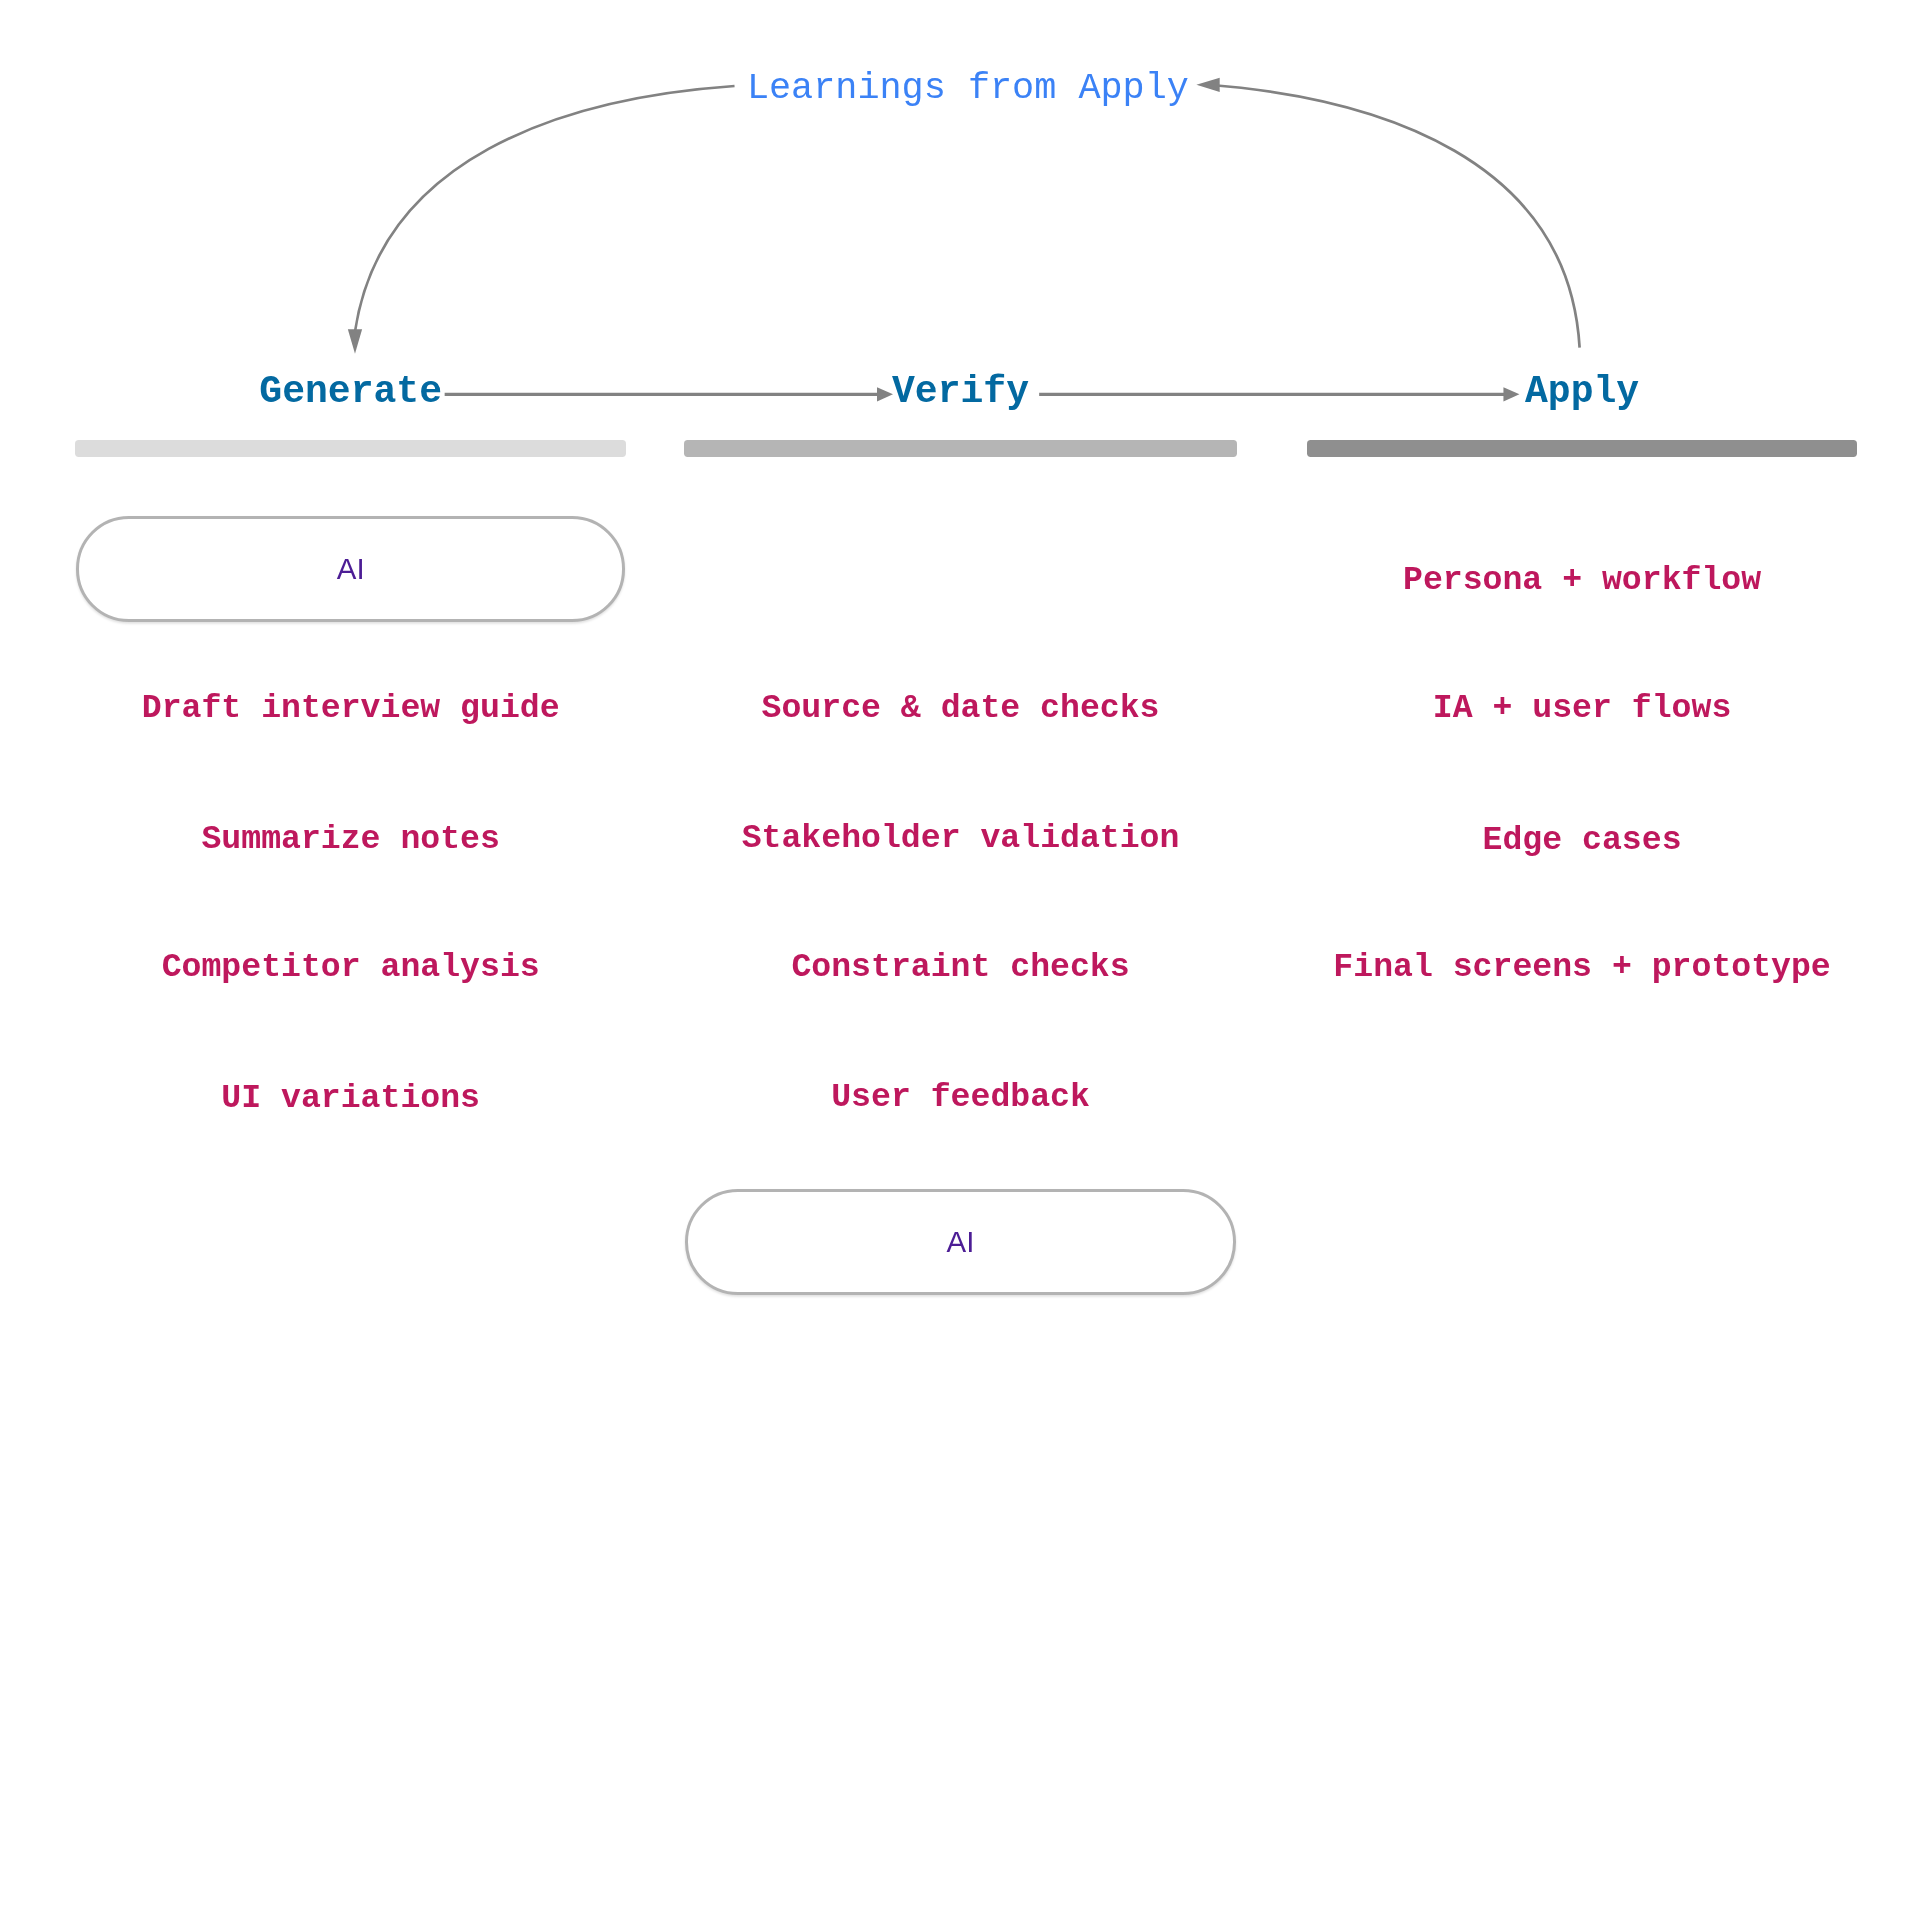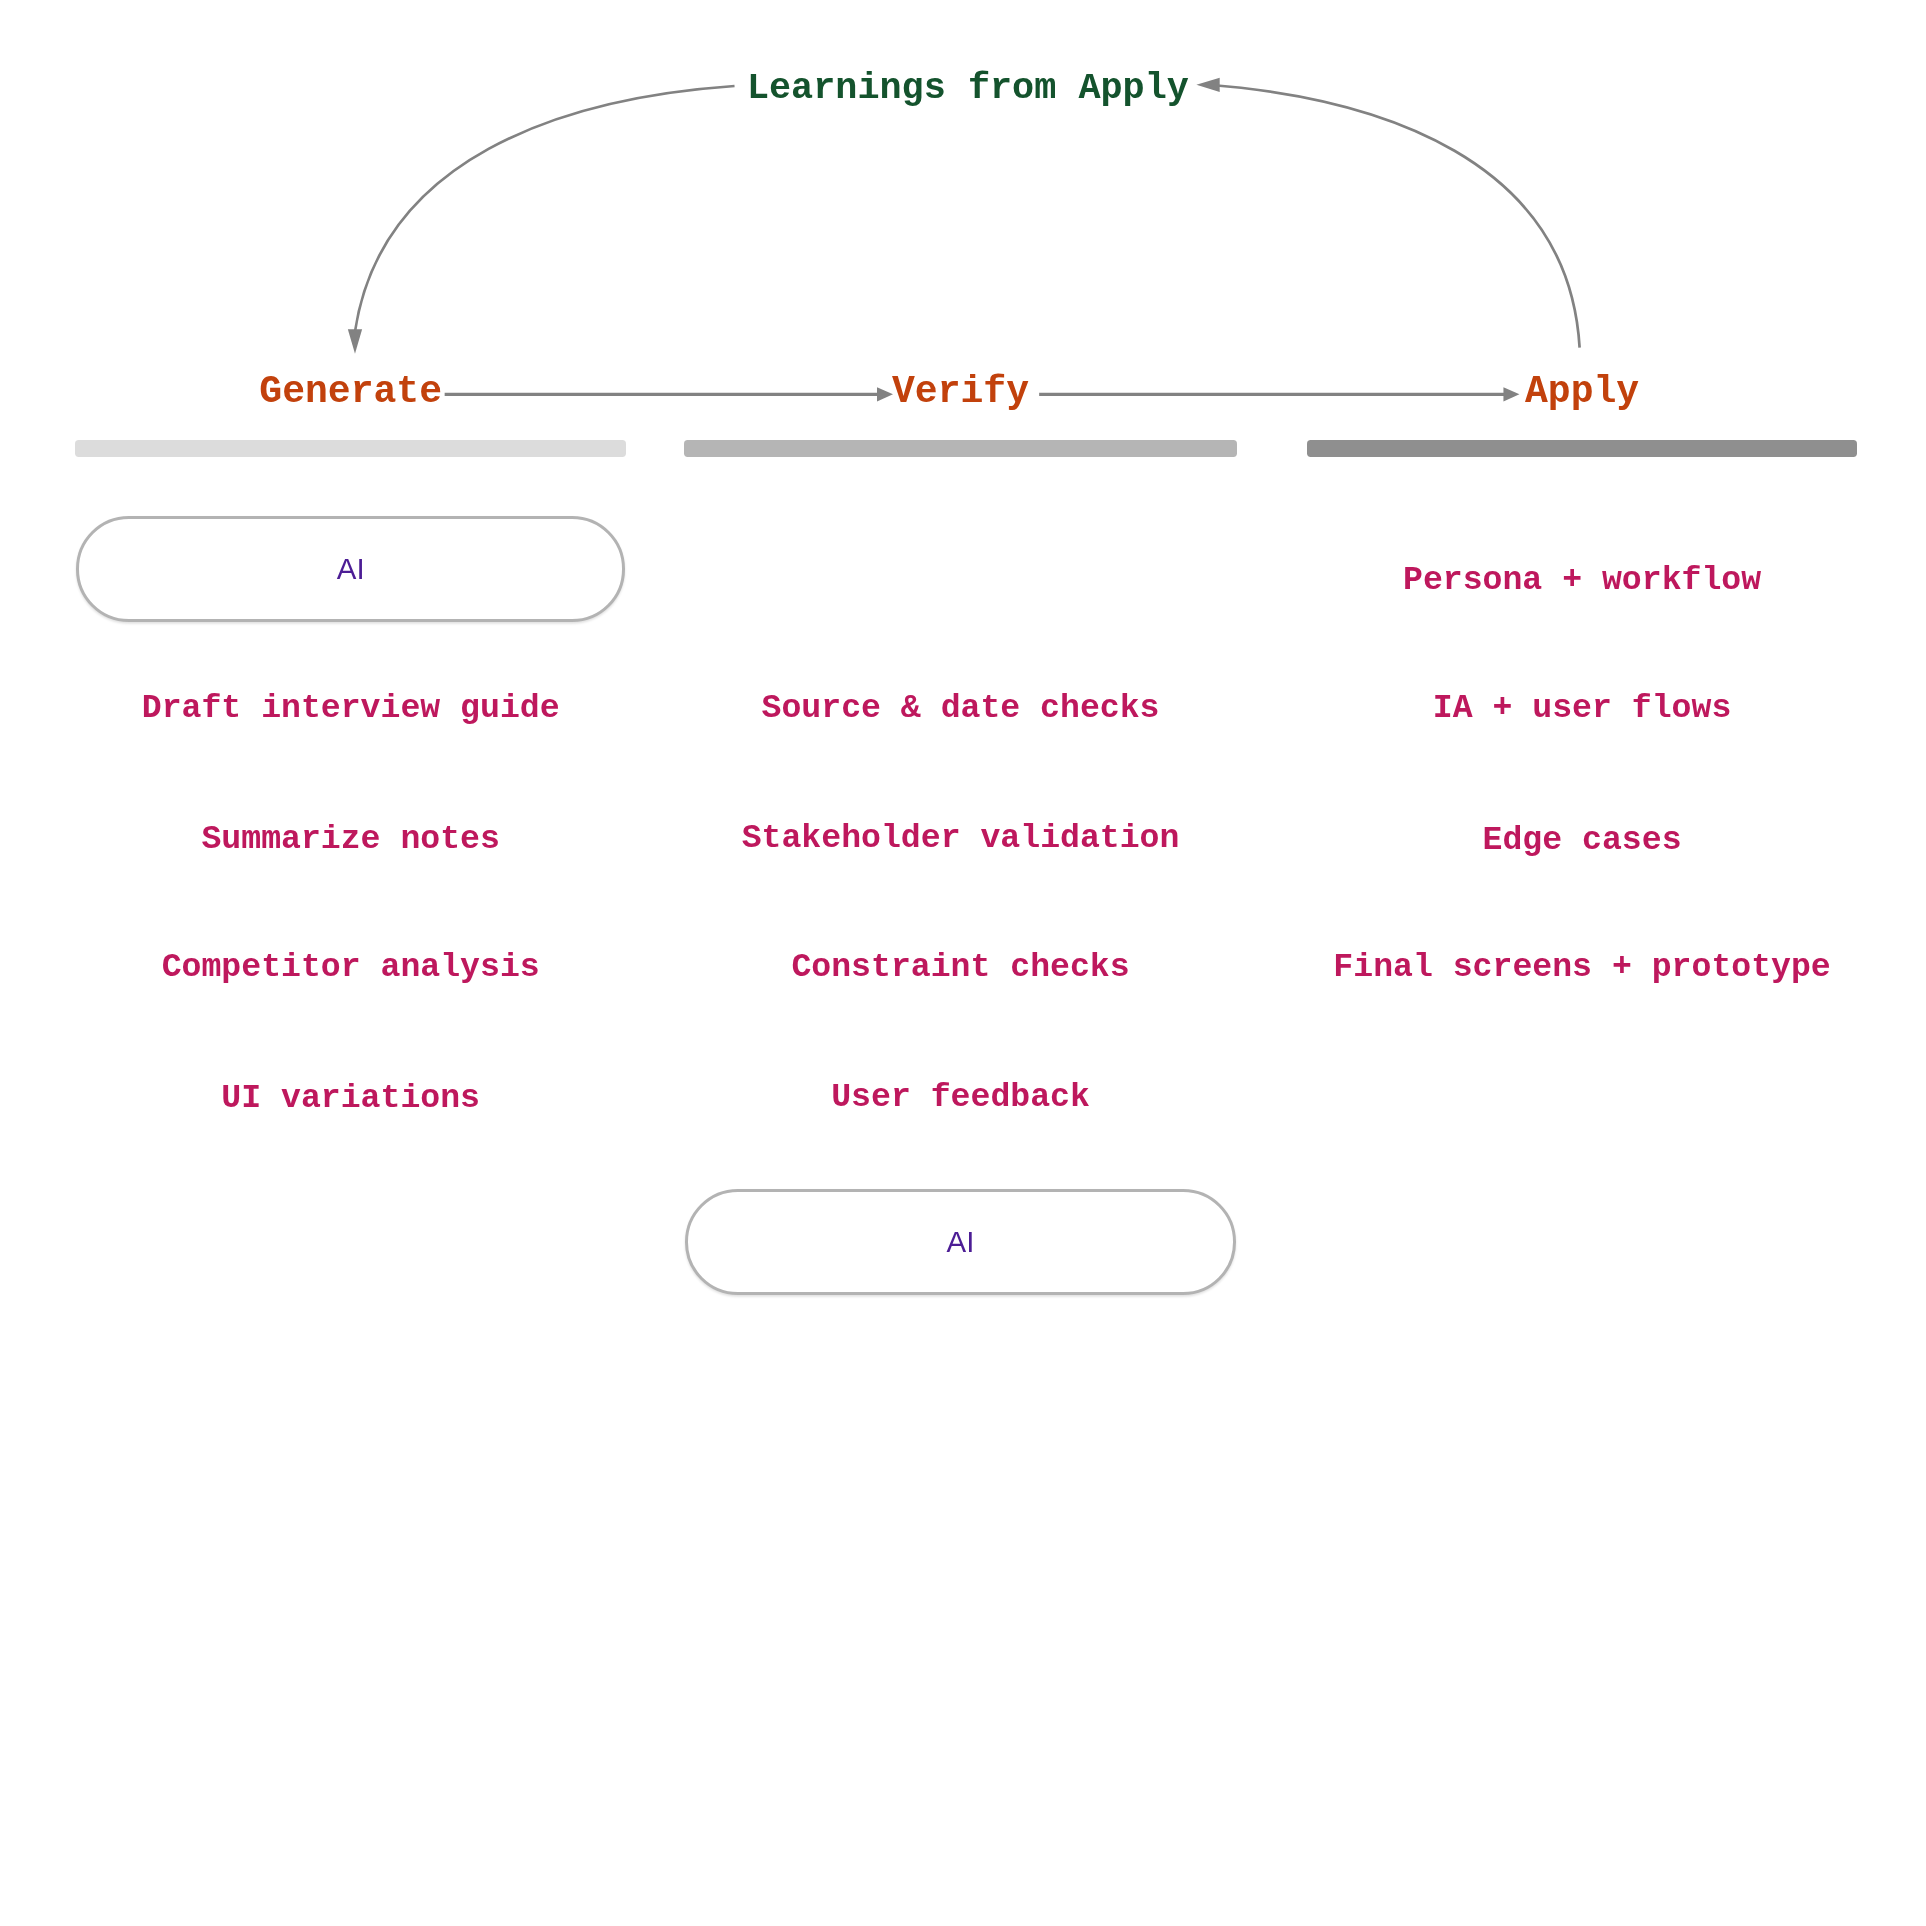--- a/index.html
+++ b/index.html
@@ -21,35 +21,35 @@
     left: 0; top: 0;
     width: 100%; height: 100%;
   }
 
   .title {
     position: absolute;
     left: calc(var(--s) * 788);
     top: calc(var(--s) * 72);
     transform: translate(-50%, -50%);
     font-family: "Liberation Mono", "DejaVu Sans Mono", monospace;
-    font-weight: 700;
+    font-weight: 400;
     font-size: calc(var(--s) * 30);
-    color: #14532d;
+    color: #3b82f6;
     white-space: nowrap;
   }
 
   .hdr {
     position: absolute;
     top: calc(var(--s) * 318);
     transform: translateY(-50%);
     text-align: center;
     font-family: "Liberation Mono", "DejaVu Sans Mono", monospace;
     font-weight: 700;
     font-size: calc(var(--s) * 31);
-    color: #c2410c;
+    color: #0369a1;
     white-space: nowrap;
   }
 
   .c1 { left: calc(var(--s) * 61);   width: calc(var(--s) * 449); }
   .c2 { left: calc(var(--s) * 557);  width: calc(var(--s) * 450); }
   .c3 { left: calc(var(--s) * 1064); width: calc(var(--s) * 448); }
 
   .bar {
     position: absolute;
     top: calc(var(--s) * 358);

